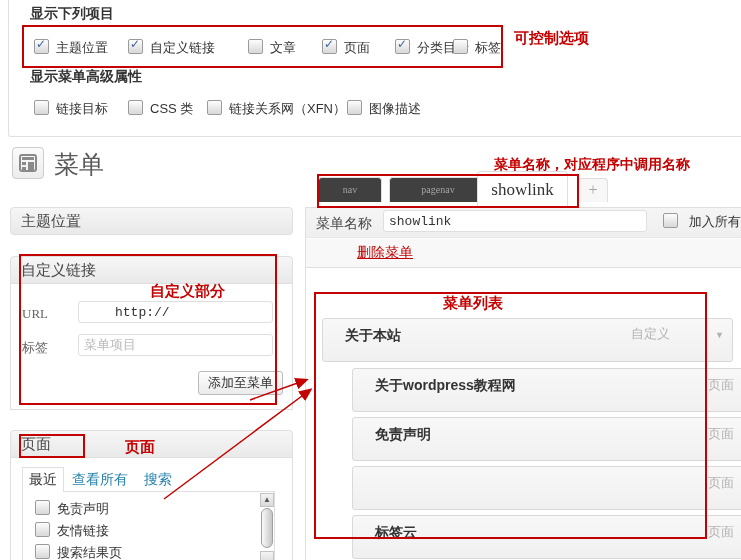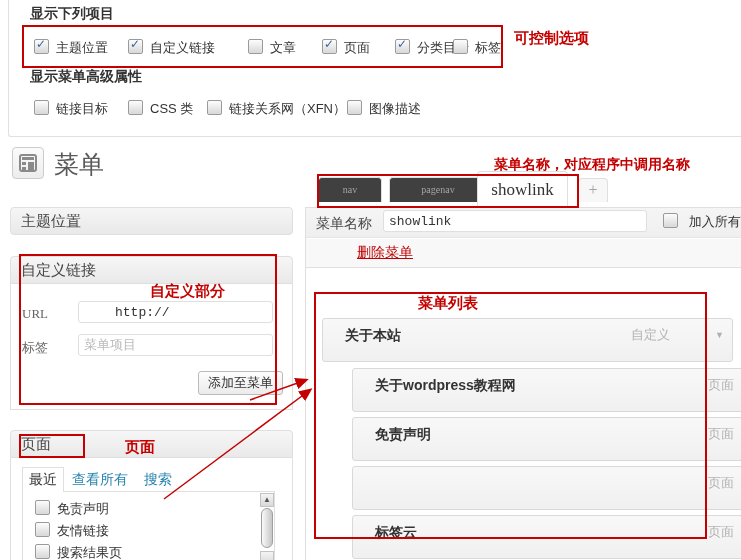--- a/index.html
+++ b/index.html
@@ -156,25 +156,25 @@
 
 <div class="abs" style="left:316px;top:215px;font-size:14px;color:#464646;">菜单名称</div>
 <input class="txt-input" style="left: 383px; top: 210px; width: 264px; height: 22px;" value="showlink">
 <div class="cb-item" style="left:663px;top:213px;">
   <span class="cb"></span>
   <span class="lbl">加入所有顶</span>
 </div>
 <div class="delete-link" style="left:320px;top:244px;margin-left:37px;">删除菜单</div>
 
 <div class="red-rect" style="left:314px;top:292px;width:389px;height:243px;"></div>
-<div class="ann" style="left:418px;top:294px;text-align:right;">菜单列表</div>
+<div class="ann" style="left:443px;top:294px;text-align:right;">菜单列表</div>
 <div id="menu-items">
     <div class="mi-bar" style="left: 322px; top: 318px; width: 411px;">
       <span class="mi-title">关于本站</span>
-      <span class="mi-type" style="right: 62px;">自定义</span>
+      <span class="mi-type" style="right: 62px; font-family: Liberation Mono, monospace;">自定义</span>
       <span class="mi-toggle">▼</span>
     </div>
     <div class="mi-bar" style="left: 352px; top: 368px; width: 393px;">
       <span class="mi-title">关于wordpress教程网</span>
       <span class="mi-type" style="left: 355px;">页面</span>
     </div>
     <div class="mi-bar" style="left: 352px; top: 417px; width: 393px;">
       <span class="mi-title">免责声明</span>
       <span class="mi-type" style="left: 355px;">页面</span>
     </div>

